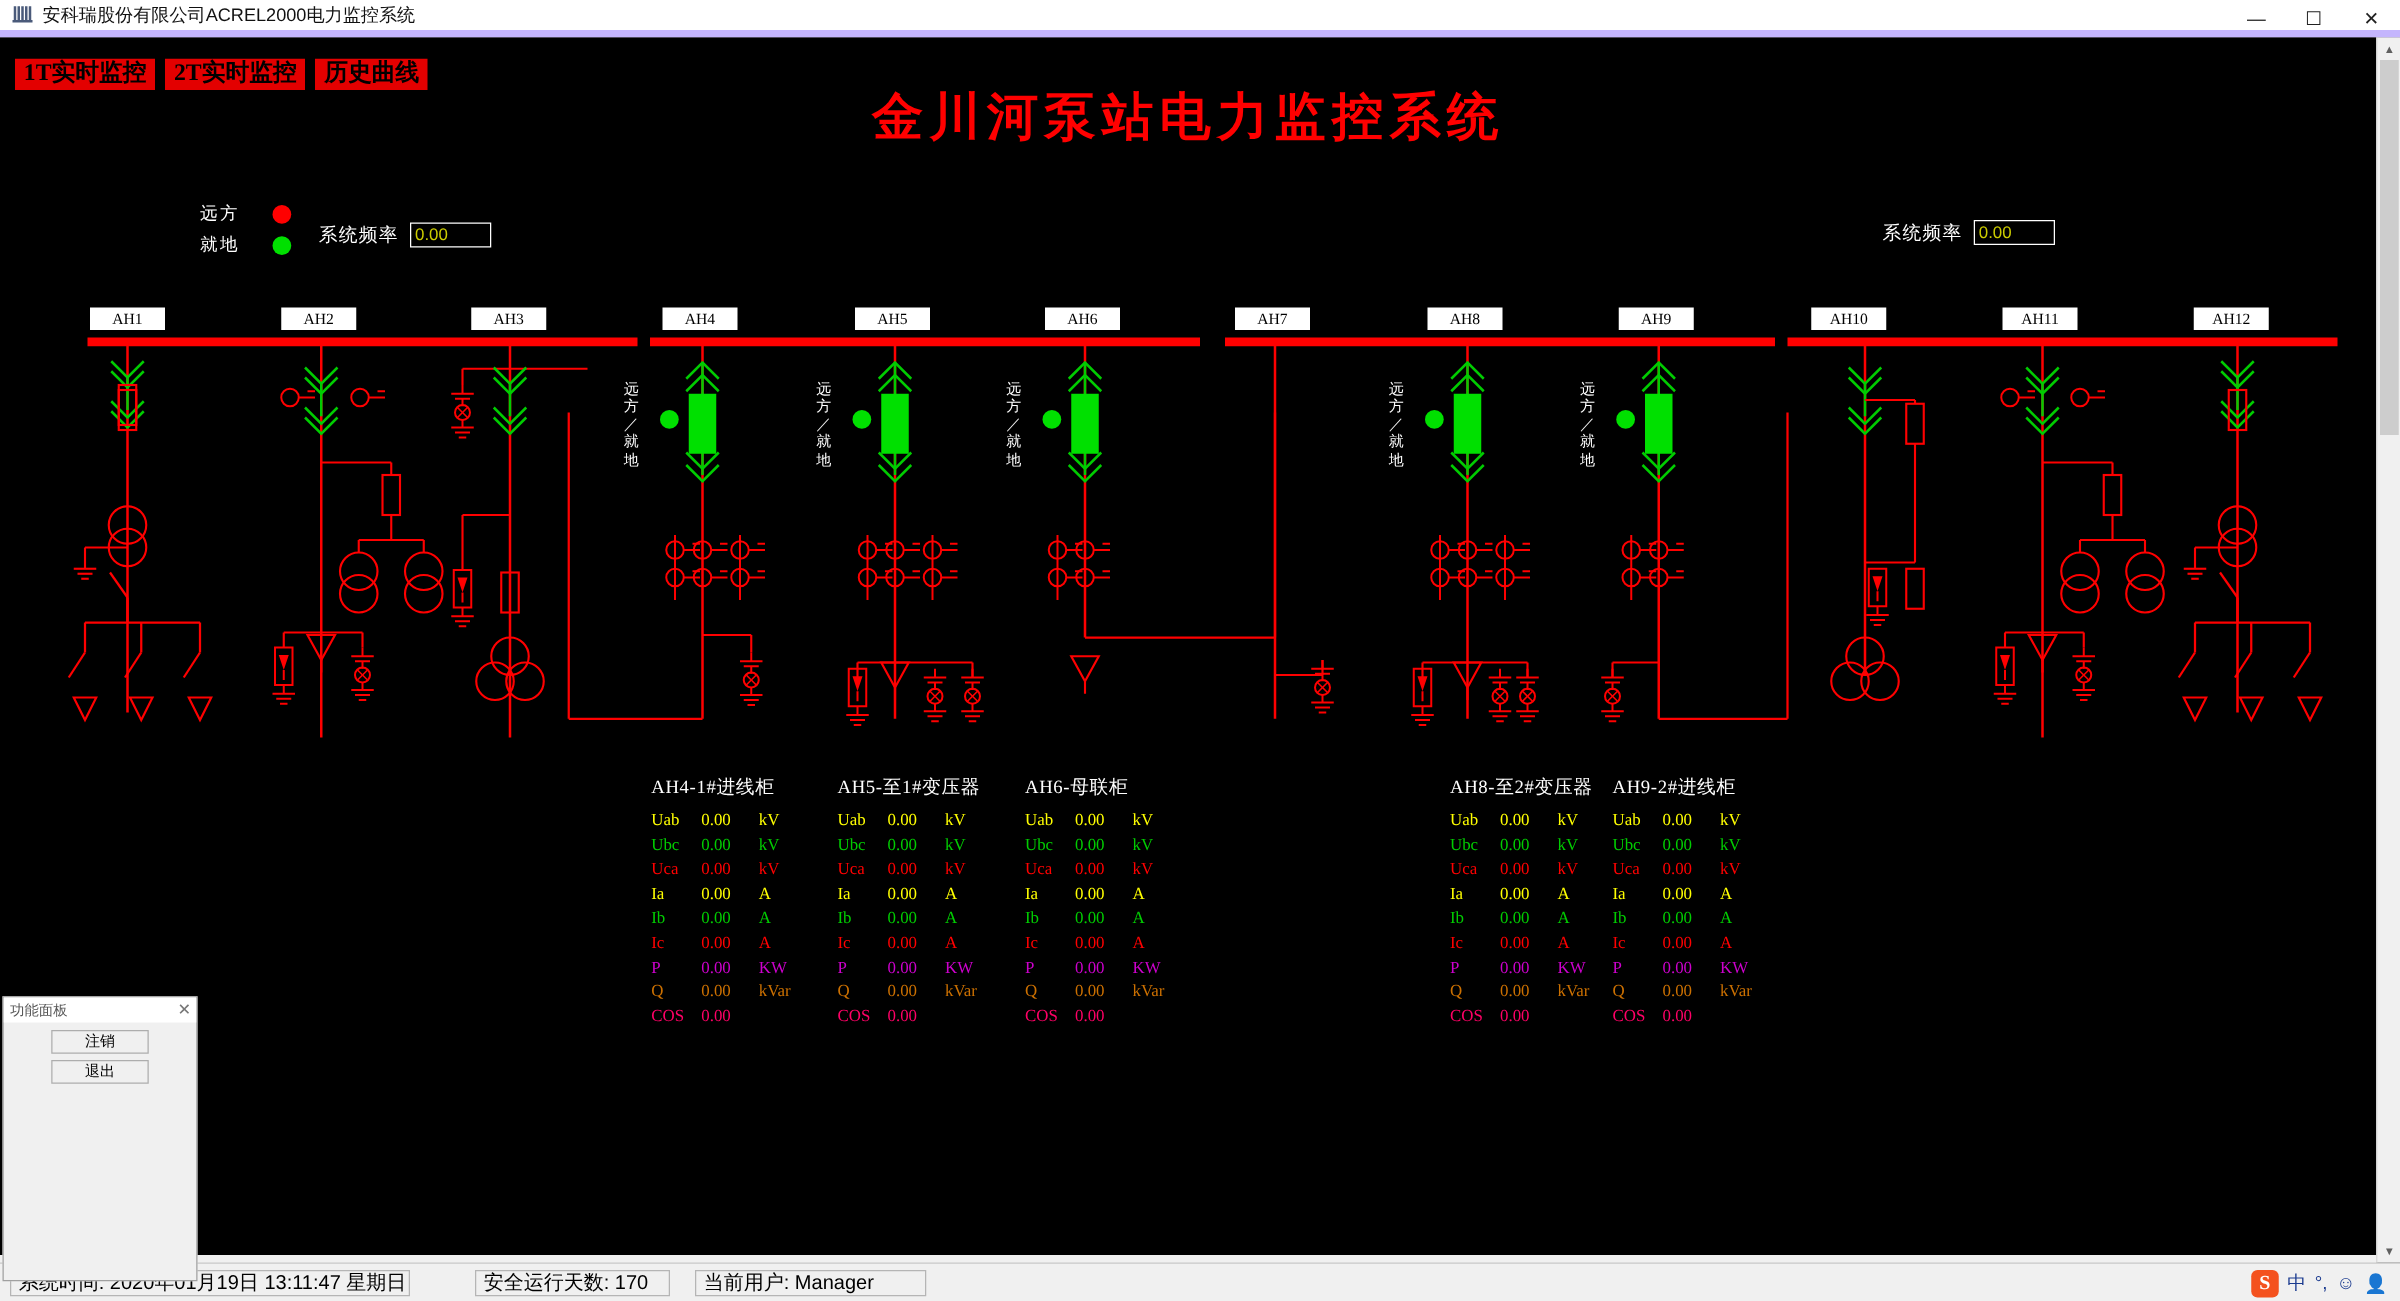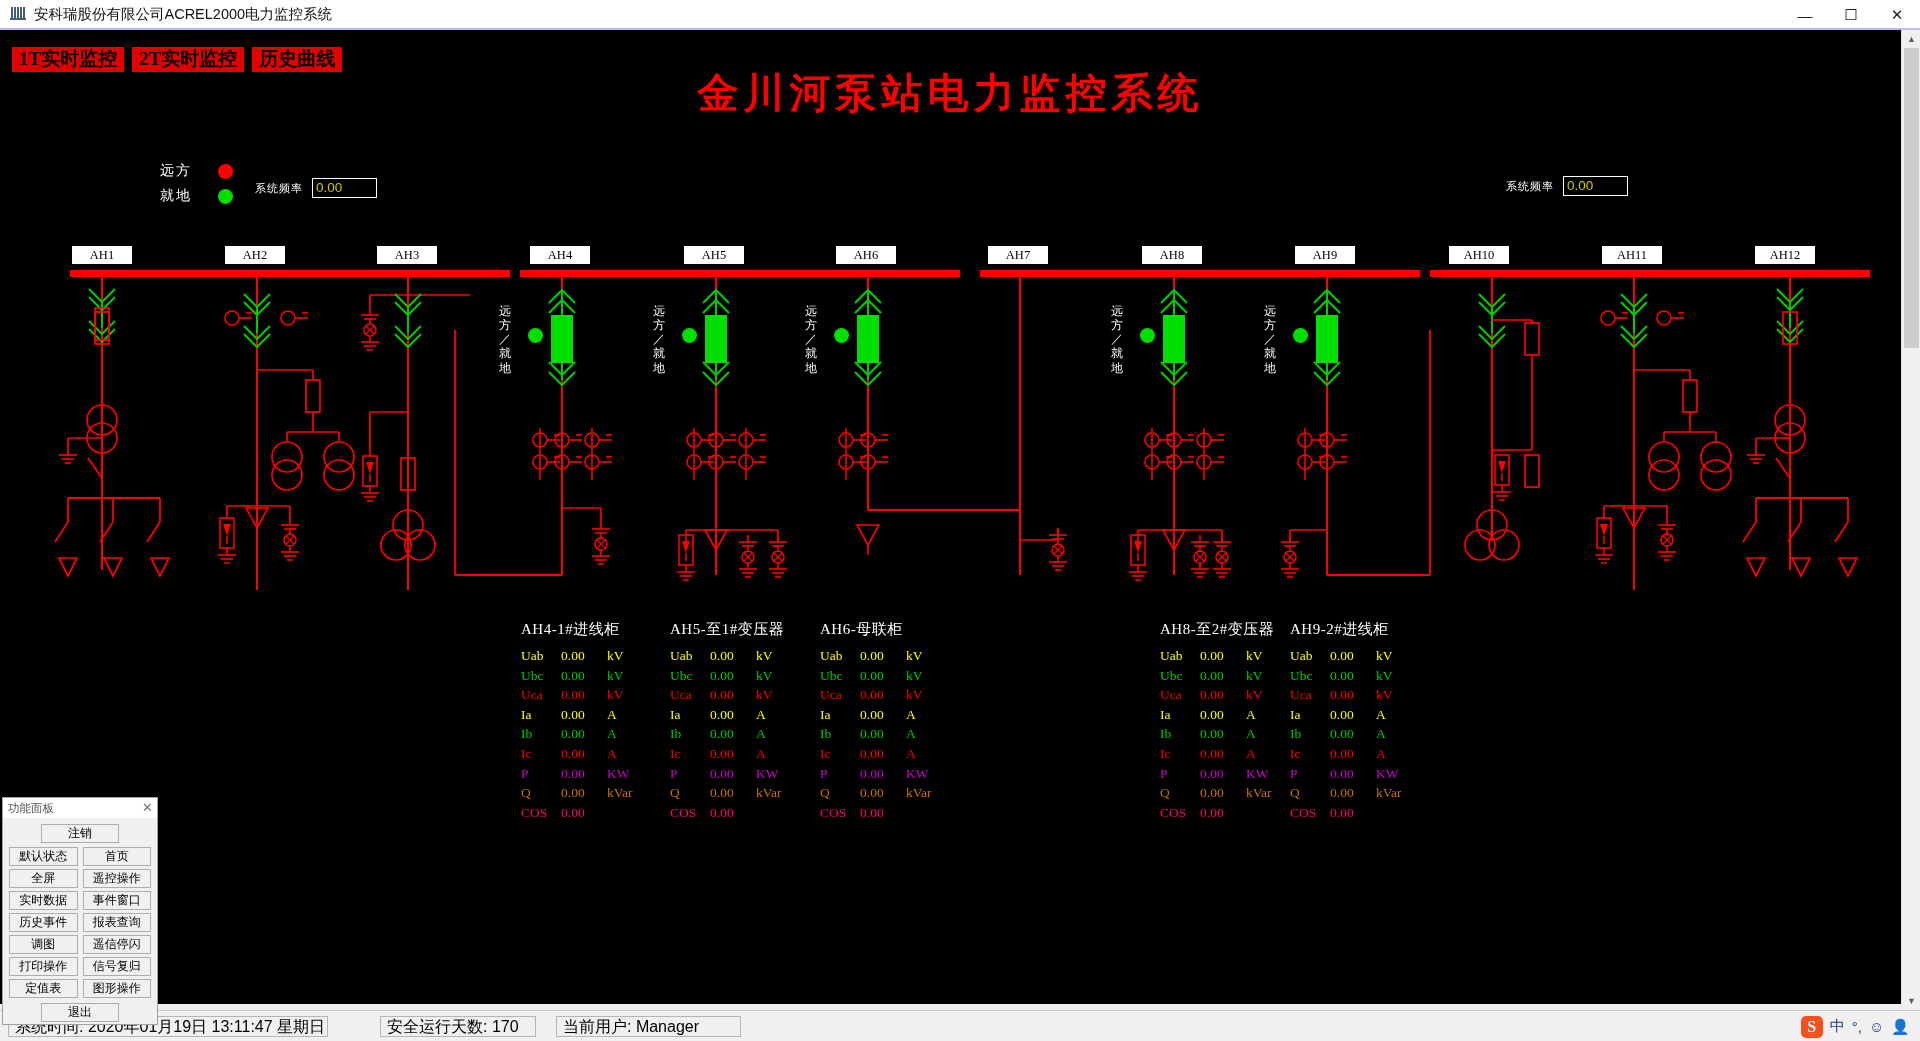--- a/index.html
+++ b/index.html
@@ -2,21 +2,21 @@
 <html><head>
 <meta charset="utf-8">
 <style>
   * { box-sizing: border-box; margin:0; padding:0; }
   html,body { width:1920px; height:1041px; overflow:hidden; background:#000;
     font-family:"Liberation Sans", sans-serif; }
   #root { position:relative; width:1920px; height:1041px; background:#000; }
 
   
   #titlebar { position:absolute; left:0; top:0; width:1920px; height:30px;
-    background:#ffffff; border-bottom:2px solid #c4b5fd; display:flex; align-items:center; }
+    background:#ffffff; border-bottom:6px solid #c4b5fd; display:flex; align-items:center; }
   #app-icon { width:16px; height:14px; margin-left:10px; margin-right:8px; position:relative; }
   #app-icon i { position:absolute; top:0; width:1.5px; height:11px; background:#4a5a7a; }
   #app-icon b { position:absolute; top:11px; left:0; width:16px; height:2px; background:#4a5a7a; }
   #titletext { font-size:14.5px; color:#111; letter-spacing:0px; }
   #winbtns { position:absolute; right:0; top:0; height:30px; display:flex; }
   .winbtn { width:46px; height:30px; display:flex; align-items:center; justify-content:center;
     font-size:15px; color:#222; }
 
   
   #canvas { position:absolute; left:0; top:30px; width:1901px; height:980px; background:#000;
@@ -36,21 +36,21 @@
   
   #legend { position:absolute; left:160px; top:130px;text-decoration:underline; }
   .leg-row { display:flex; align-items:center; height:22px; margin-bottom:3px; }
   .leg-label { color:#fff; font-size:14px; width:44px; letter-spacing:2px;
     font-family:"Liberation Serif", serif; }
   .dot { width:15px; height:15px; border-radius:50%; margin-left:14px; }
   .dot.red { background:#ff0000; }
   .dot.green { background:#00e000; }
 
   .freqbox { position:absolute; display:flex; align-items:center; }
-  .freqlabel { color:#fff; font-size:11px; letter-spacing:1px;
+  .freqlabel { color:#fff; font-size:15px; letter-spacing:1px;
     font-family:"Liberation Serif", serif; margin-right:9px; }
   .freqinput { width:65px; height:20px; border:1px solid #fff; background:#000;
     color:#cccc00; font-size:13.5px; padding-left:3px; line-height:18px;
     font-family:"Liberation Sans", sans-serif; }
   #freq-left { left:255px; top:148px; }
   #freq-right { left:1506px; top:146px; }
 
   
   .ah-label { position:absolute; background:#fff; color:#000; font-size:12.5px;
     font-family:"Liberation Serif", serif; text-align:center; width:60px; height:18px;
@@ -756,36 +756,20 @@
   </div>
   <div id="bottom-h"></div>
 
   <div id="funcpanel">
     <div id="fp-head">
       <span id="fp-title">功能面板</span>
       <span id="fp-close">✕</span>
     </div>
     <div id="fp-body">
       <div class="fpbtn fp-wide">注销</div>
-      <div class="fp-grid">
-        <div class="fpbtn">默认状态</div>
-        <div class="fpbtn">首页</div>
-        <div class="fpbtn">全屏</div>
-        <div class="fpbtn">遥控操作</div>
-        <div class="fpbtn">实时数据</div>
-        <div class="fpbtn">事件窗口</div>
-        <div class="fpbtn">历史事件</div>
-        <div class="fpbtn">报表查询</div>
-        <div class="fpbtn">调图</div>
-        <div class="fpbtn">遥信停闪</div>
-        <div class="fpbtn">打印操作</div>
-        <div class="fpbtn">信号复归</div>
-        <div class="fpbtn">定值表</div>
-        <div class="fpbtn">图形操作</div>
-      </div>
       <div id="fp-exit-wrap">
         <div class="fpbtn fp-wide">退出</div>
       </div>
     </div>
   </div>
 
   <div id="statusbar">
     <div class="sb-cell" id="sb-time">系统时间: 2020年01月19日  13:11:47   星期日</div>
     <div class="sb-cell" id="sb-days">安全运行天数:  170</div>
     <div class="sb-cell" id="sb-user">当前用户: Manager</div>

